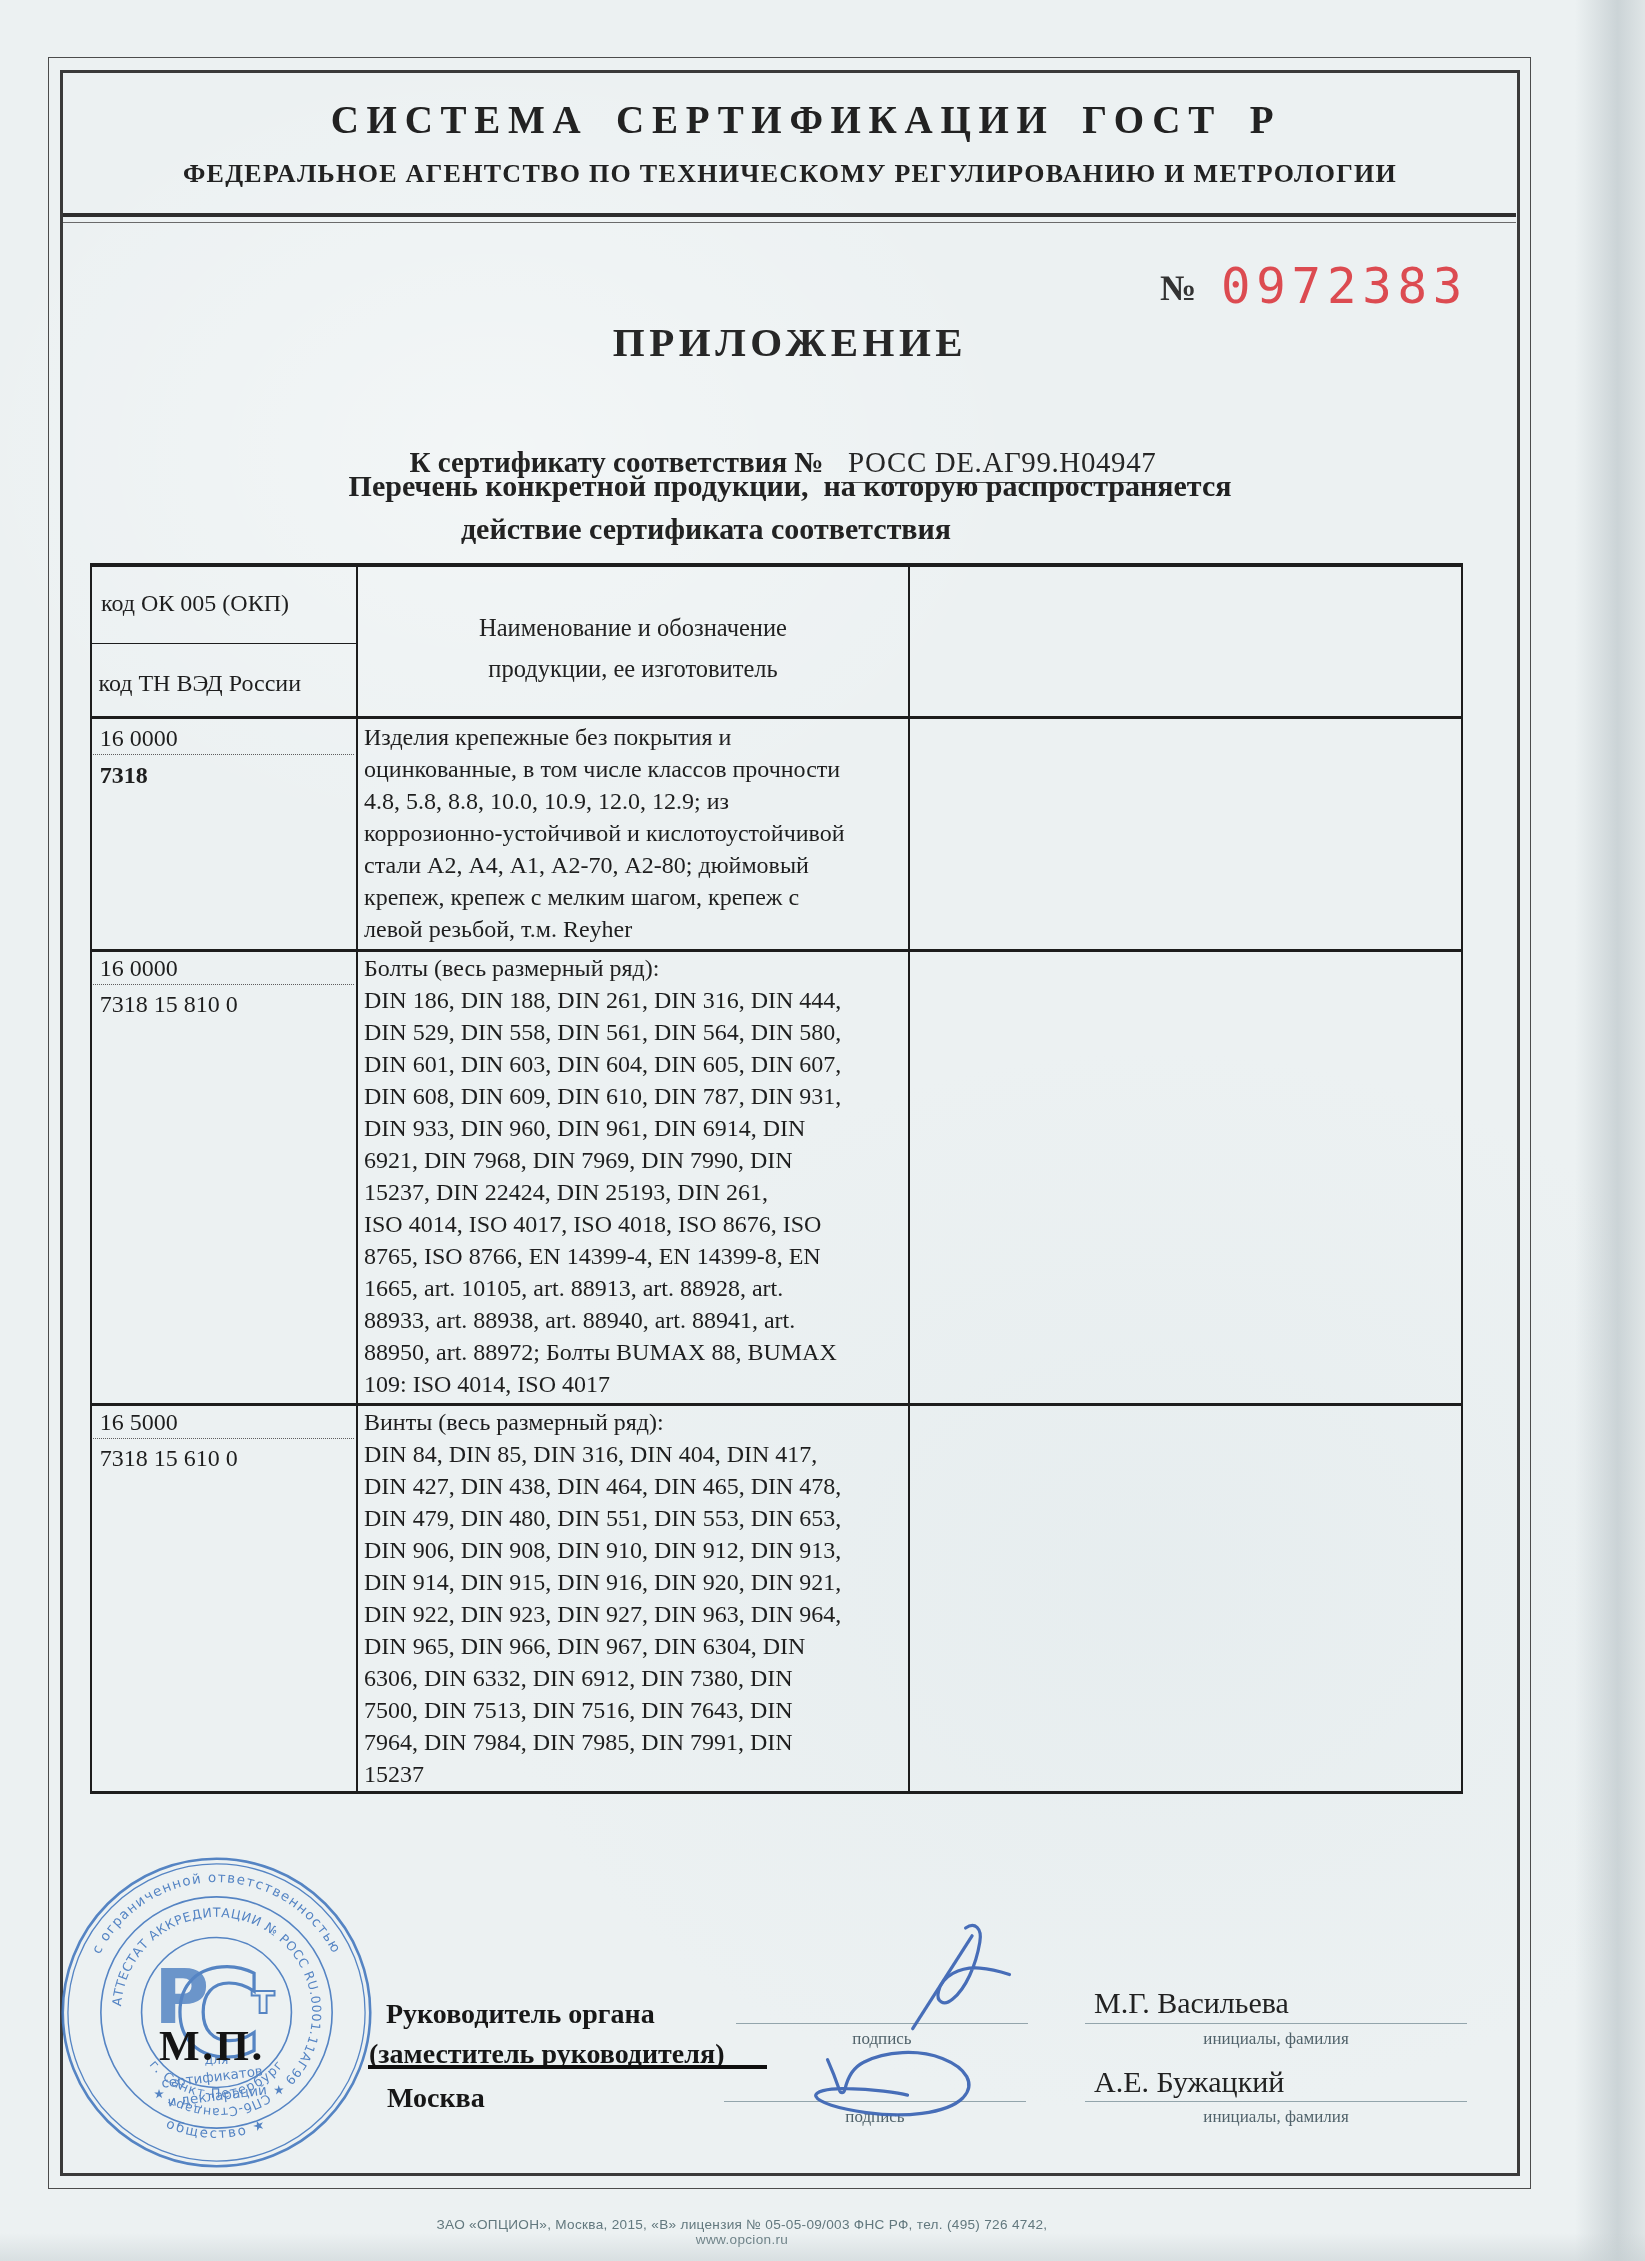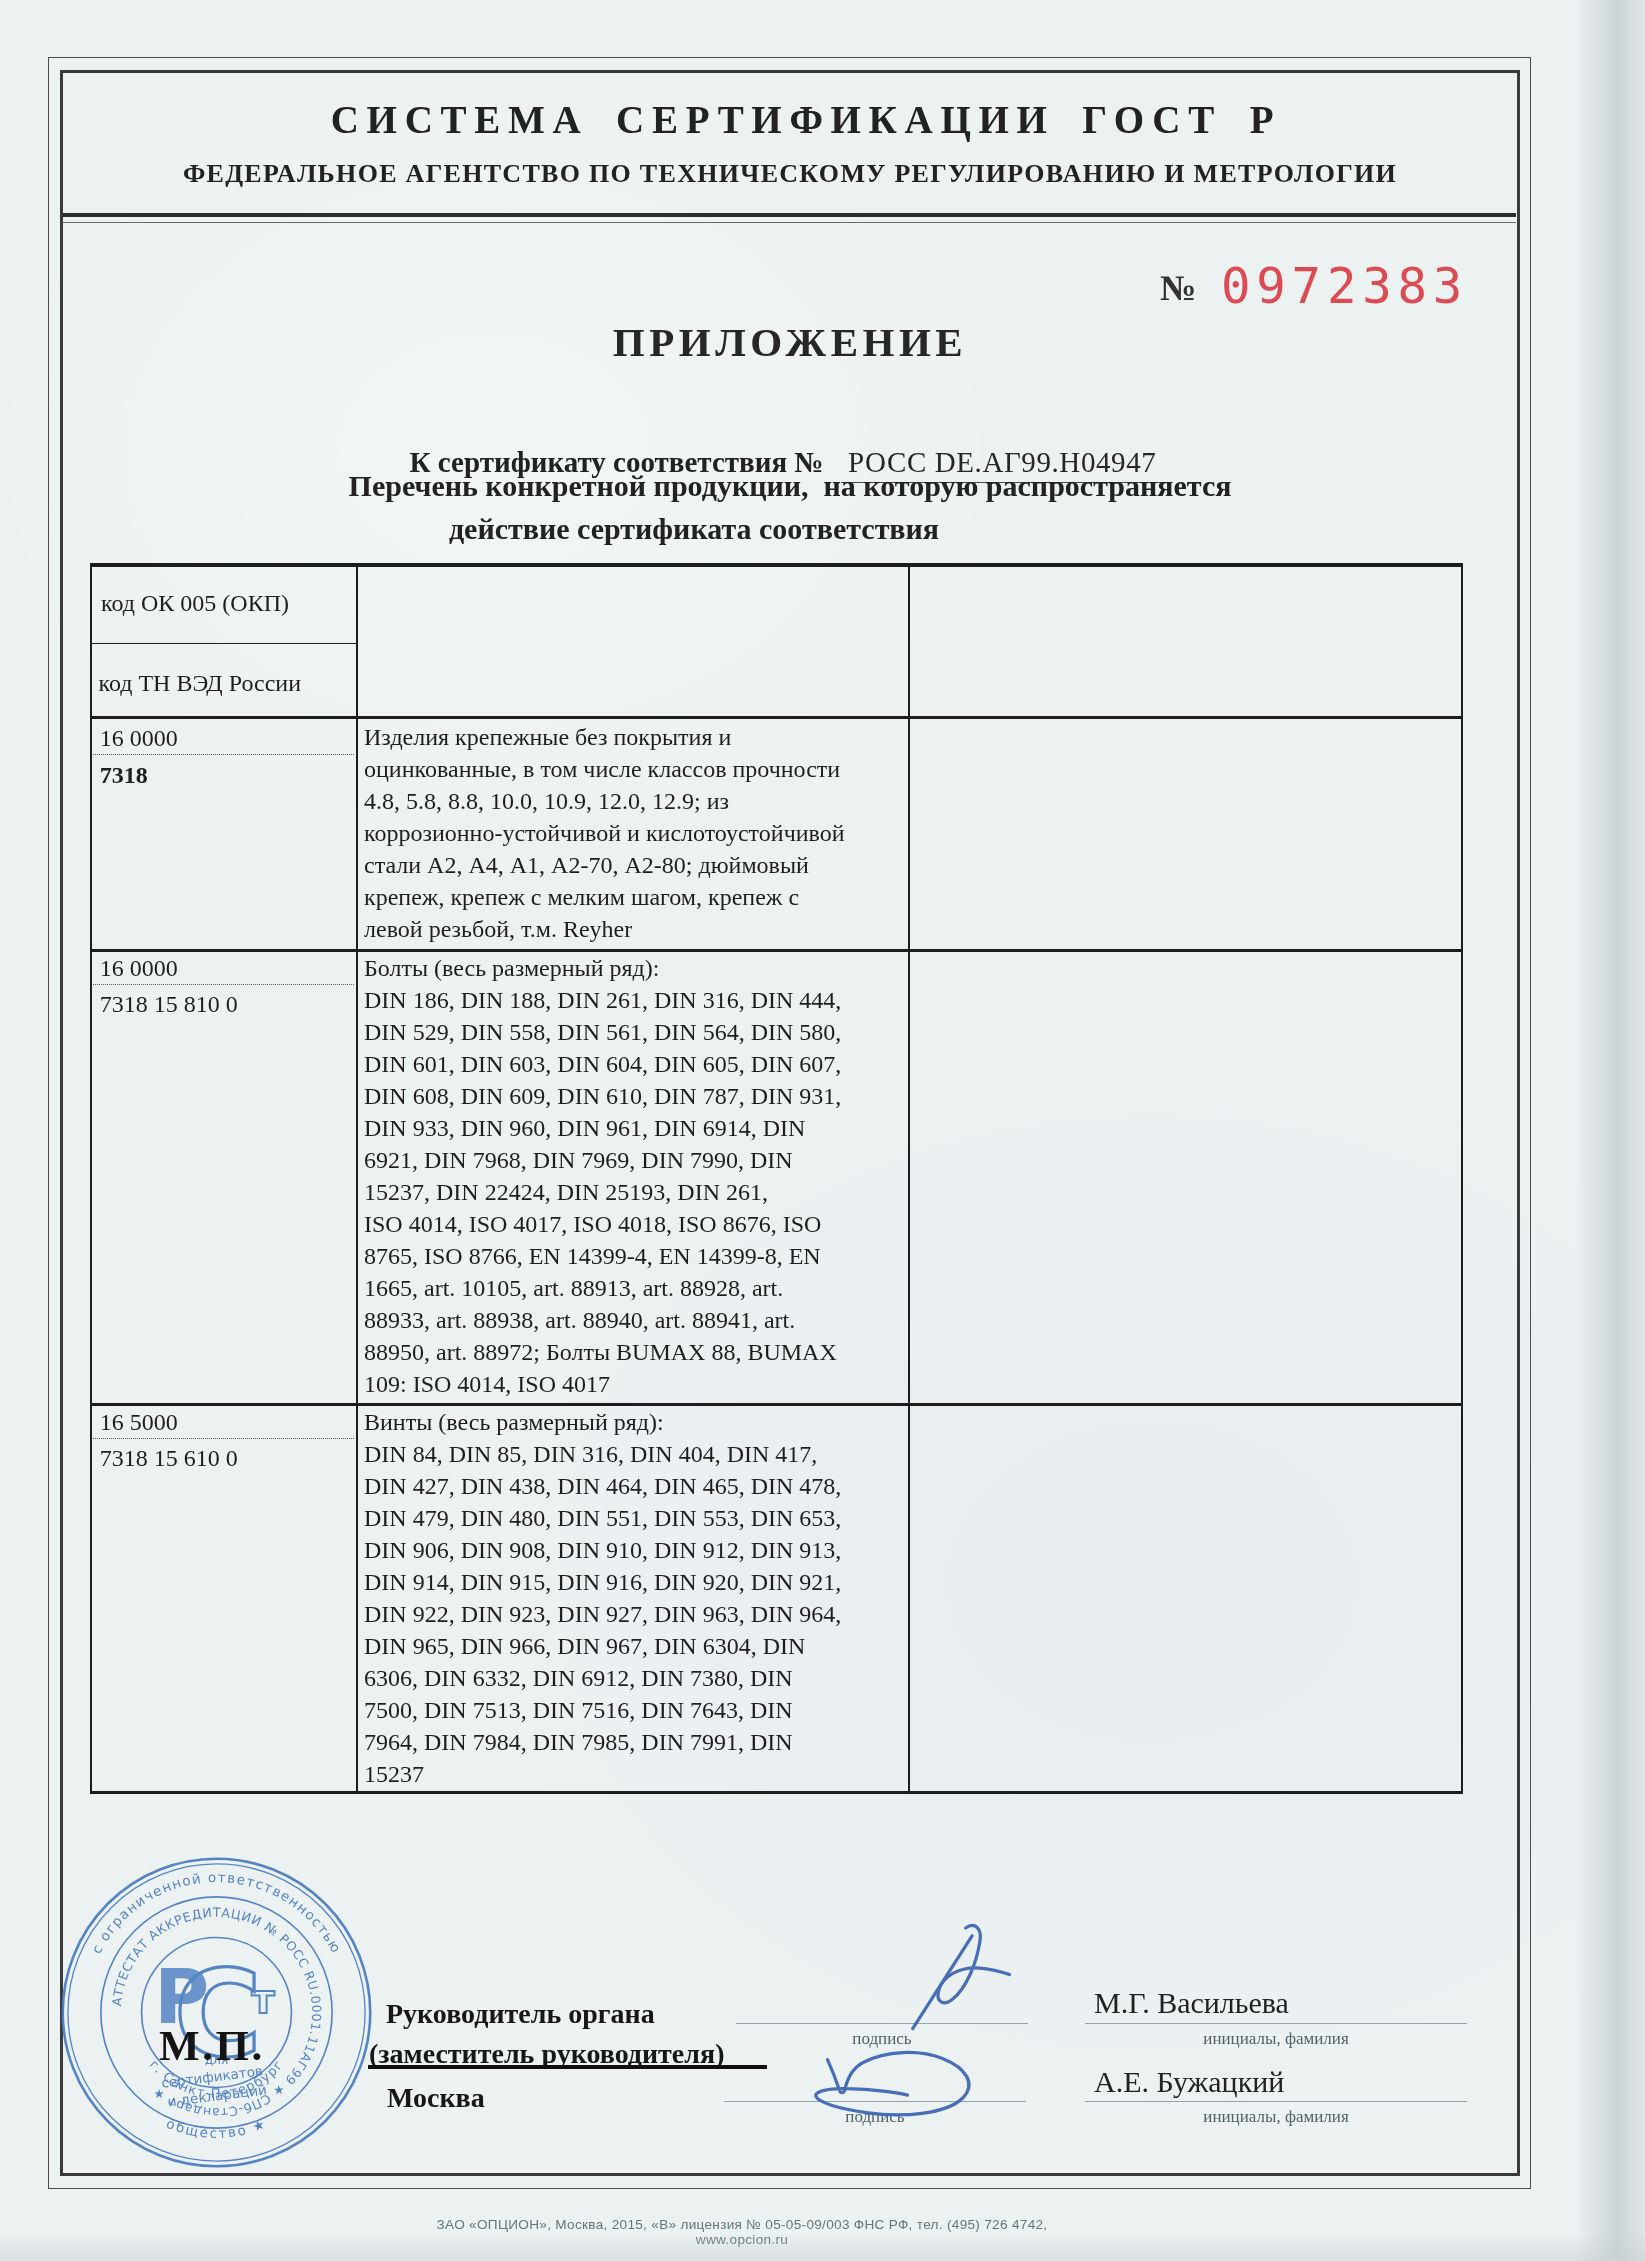--- a/index.html
+++ b/index.html
@@ -56,21 +56,21 @@
     left:60px;top:318px;width:1460px;text-align:center;
     font-size:41px;font-weight:bold;letter-spacing:4.5px;color:#272727;
   }
   .cert-line{left:60px;top:398px;width:1460px;text-align:center;font-size:29px;margin-top:48px;}
   .cert-label{font-weight:bold;color:#222;}
   .cert-number{
     display:inline-block;margin-left:18px;padding:0 14px 2.6px 6.5px;
     border-bottom:1.9px solid #4a4a4a;color:#262626;letter-spacing:0.6px;
   }
   .list-title-1{left:60px;top:469px;width:1460px;text-align:center;font-size:30px;font-weight:bold;color:#222;white-space:pre;}
-  .list-title-2{left:60px;top:512px;width:1268px;text-align:center;font-size:30px;font-weight:bold;color:#222;}
+  .list-title-2{left:60px;top:512px;width:1268px;text-align:center;font-size:30px;font-weight:bold;color:#222;padding-left:12px;}
   
   .table{
     position:absolute;left:90px;top:563px;width:1373px;height:1231px;
     border:2.6px solid #1d1d1d;border-top-width:4.5px;border-bottom-width:3.2px;box-sizing:border-box;
   }
   .tline{position:absolute;background:#1d1d1d;}
   .vline{top:0;bottom:0;width:1.9px;}
   .hline{left:0;right:0;height:2.6px;}
   .cell-text{position:absolute;font-size:24px;line-height:32px;color:#1e1e1e;}
   .hdr{font-size:24.5px;line-height:41px;text-align:center;color:#222;}
@@ -128,20 +128,22 @@
   <div class="tline vline" style="left:816px;"></div>
 
   <div class="tline hline" style="top:149px;height:3.2px;"></div>
   <div class="tline hline" style="top:382px;"></div>
   <div class="tline hline" style="top:836px;"></div>
 
   <div class="tline" style="left:0;top:76px;width:264px;height:1.3px;"></div>
 
   <div class="cell-text code" style="left:9px;top:22px;width:252px;">код ОК 005 (ОКП)</div>
   <div class="cell-text code" style="left:6.5px;top:102px;width:255px;">код ТН ВЭД России</div>
+  <div class="cell-text hdr product" style="left:266px;top:40px;width:550px;">Наименование и обозначение
+продукции, ее изготовитель</div>
 
   <div class="cell-text code" style="left:7.7px;top:157px;">16 0000</div>
   <div class="dotted" style="left:1.3px;top:187px;width:261px;"></div>
   <div class="cell-text code" style="left:7.7px;top:194px;font-weight:bold;">7318</div>
   <div class="cell-text product" style="left:272px;top:154px;width:539px;">Изделия крепежные без покрытия и
 оцинкованные, в том числе классов прочности
 4.8, 5.8, 8.8, 10.0, 10.9, 12.0, 12.9; из
 коррозионно-устойчивой и кислотоустойчивой
 стали А2, А4, А1, А2-70, А2-80;  дюймовый
 крепеж, крепеж с мелким шагом, крепеж с

